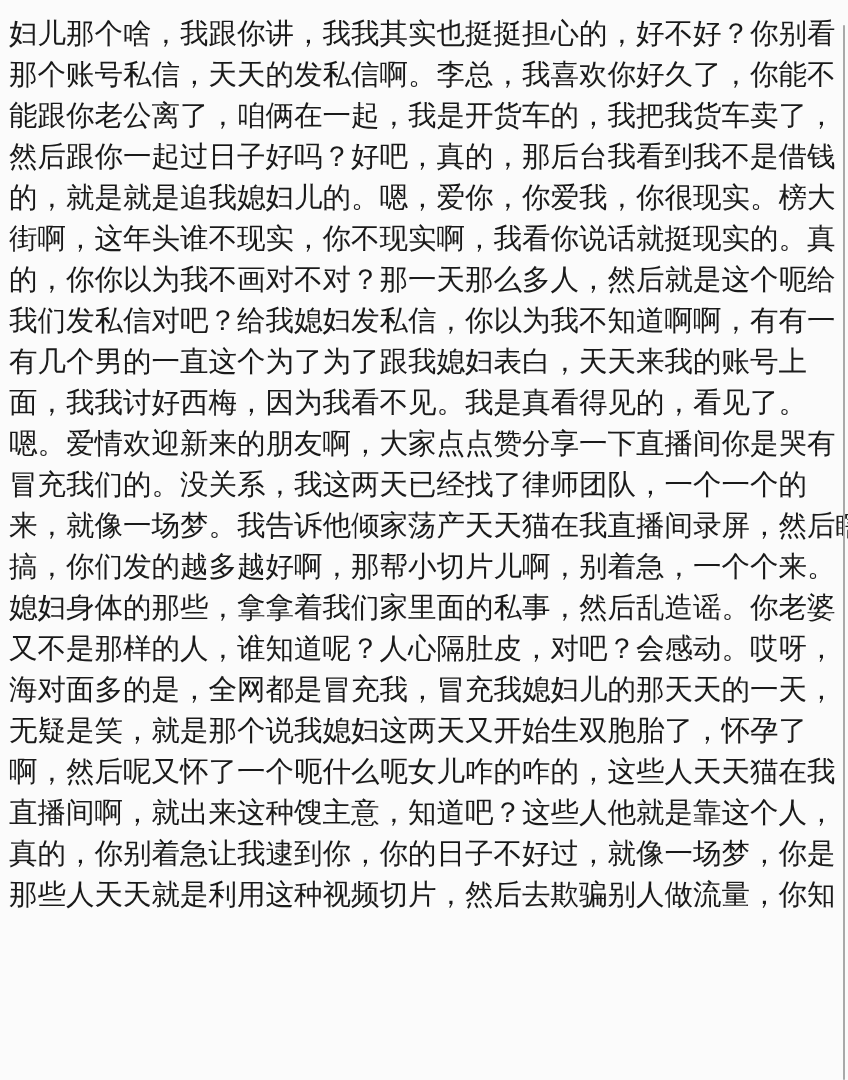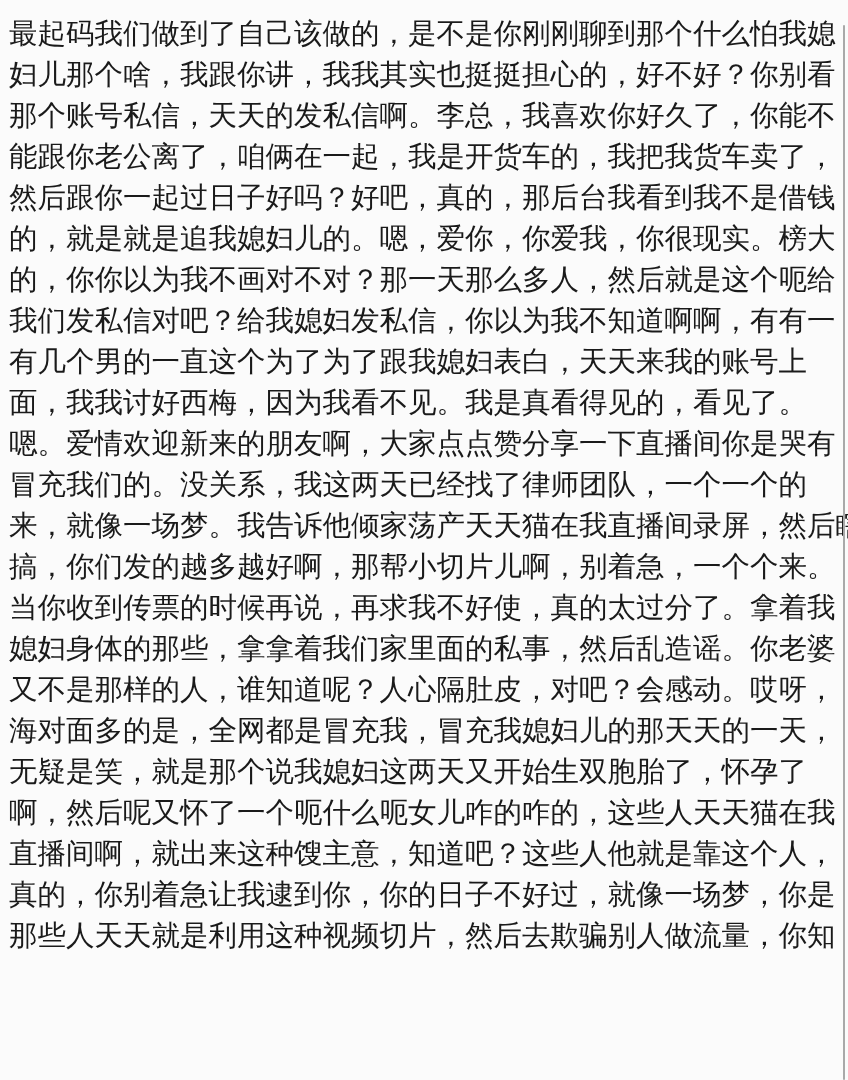--- a/index.html
+++ b/index.html
@@ -38,35 +38,34 @@
     width: 2px;
     height: 1055px;
     border-radius: 1px;
   }
 </style>
 </head>
 <body style="background: rgb(251, 251, 251);">
 
 <div class="page">
   <div class="transcript" style="color: rgb(26, 26, 26);">
-      <div class="line">最起码我们做到了自己该做的，是不是你刚刚聊到那个什么怕我媳</div>
       <div class="line">妇儿那个啥，我跟你讲，我我其实也挺挺担心的，好不好？你别看</div>
       <div class="line">那个账号私信，天天的发私信啊。李总，我喜欢你好久了，你能不</div>
       <div class="line">能跟你老公离了，咱俩在一起，我是开货车的，我把我货车卖了，</div>
       <div class="line">然后跟你一起过日子好吗？好吧，真的，那后台我看到我不是借钱</div>
       <div class="line">的，就是就是追我媳妇儿的。嗯，爱你，你爱我，你很现实。榜大</div>
+      <div class="line">街啊，这年头谁不现实，你不现实啊，我看你说话就挺现实的。真</div>
       <div class="line">的，你你以为我不画对不对？那一天那么多人，然后就是这个呃给</div>
       <div class="line">我们发私信对吧？给我媳妇发私信，你以为我不知道啊啊，有有一</div>
       <div class="line">有几个男的一直这个为了为了跟我媳妇表白，天天来我的账号上</div>
       <div class="line">面，我我讨好西梅，因为我看不见。我是真看得见的，看见了。</div>
       <div class="line">嗯。爱情欢迎新来的朋友啊，大家点点赞分享一下直播间你是哭有</div>
       <div class="line">冒充我们的。没关系，我这两天已经找了律师团队，一个一个的</div>
       <div class="line">来，就像一场梦。我告诉他倾家荡产天天猫在我直播间录屏，然后瞎</div>
       <div class="line">搞，你们发的越多越好啊，那帮小切片儿啊，别着急，一个个来。</div>
-      <div class="line">当你收到传票的时候再说，再求我不好使，真的太过分了。拿着我</div>
       <div class="line">媳妇身体的那些，拿拿着我们家里面的私事，然后乱造谣。你老婆</div>
       <div class="line">又不是那样的人，谁知道呢？人心隔肚皮，对吧？会感动。哎呀，</div>
       <div class="line">海对面多的是，全网都是冒充我，冒充我媳妇儿的那天天的一天，</div>
       <div class="line">无疑是笑，就是那个说我媳妇这两天又开始生双胞胎了，怀孕了</div>
       <div class="line">啊，然后呢又怀了一个呃什么呃女儿咋的咋的，这些人天天猫在我</div>
       <div class="line">直播间啊，就出来这种馊主意，知道吧？这些人他就是靠这个人，</div>
       <div class="line">真的，你别着急让我逮到你，你的日子不好过，就像一场梦，你是</div>
       <div class="line">那些人天天就是利用这种视频切片，然后去欺骗别人做流量，你知</div>
     </div>
   <div class="scrollbar" style="background: rgb(169, 169, 169);"></div>

